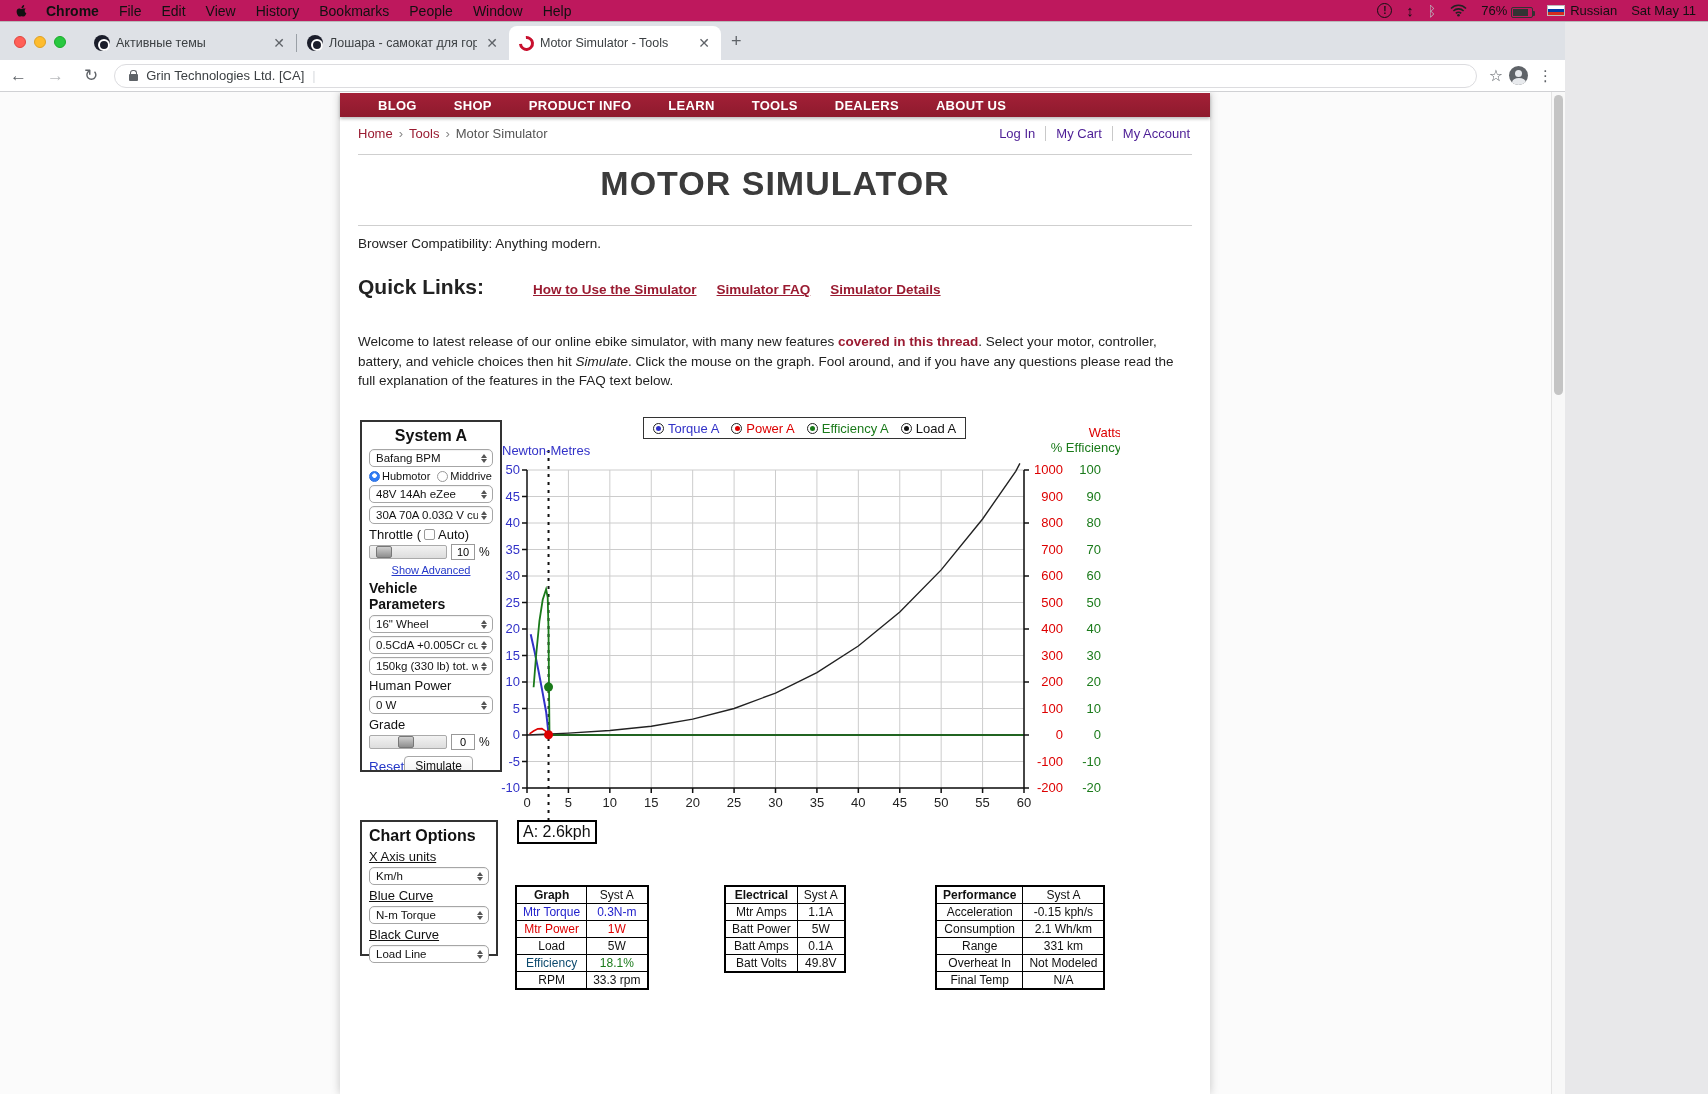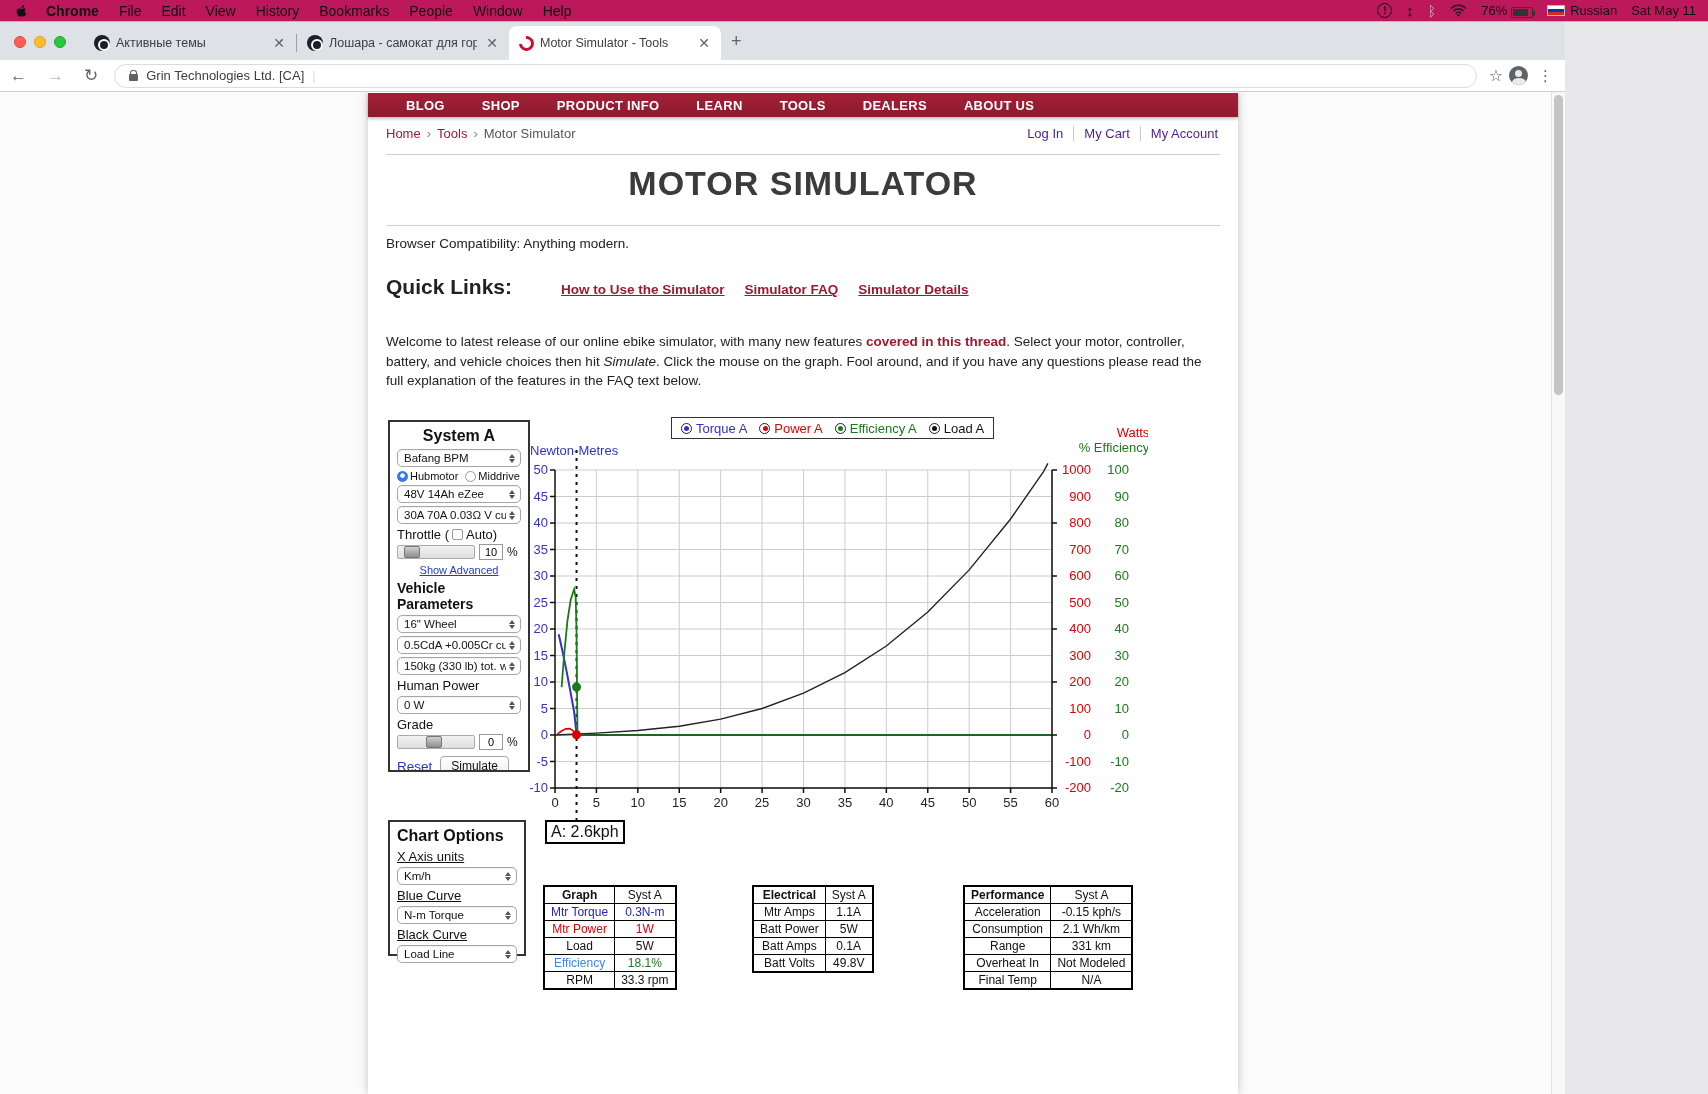--- a/index.html
+++ b/index.html
@@ -55,21 +55,21 @@
   .star { font-size:16px; color:#5f6368; }
   .avatar { width:19px; height:19px; border-radius:50%; background:#5f6368; position:relative; overflow:hidden; }
   .avatar::before { content:""; position:absolute; left:6px; top:3.5px; width:7px; height:7px; border-radius:50%; background:#e8eaed; }
   .avatar::after { content:""; position:absolute; left:2.5px; top:11.5px; width:14px; height:9px; border-radius:50%; background:#e8eaed; }
   .dots { font-size:15px; color:#5f6368; padding:0 4px; }
 
   
   #viewport { position:absolute; left:0; top:70px; width:1551px; height:1002px; background:#fbfbfb; overflow:hidden; }
   #scrollbar { position:absolute; left:1551px; top:70px; width:14px; height:1002px; background:#f8f8f8; border-left:1px solid #e3e3e3; }
   #scroll-thumb { position:absolute; left:2px; top:3px; width:9px; height:300px; background:#c4c4c4; border-radius:5px; }
-  #page-col { position:absolute; left:340px; top:0; width:870px; height:1002px; background:#fff; box-shadow:0 0 9px rgba(0,0,0,.22);margin-left:28px; }
+  #page-col { position:absolute; left:340px; top:0; width:870px; height:1002px; background:#fff; box-shadow:0 0 9px rgba(0,0,0,.22); }
 
   
   #site-nav { position:absolute; left:0; top:1px; width:870px; height:24px; background:linear-gradient(#a32037,#8e1a2d); display:flex; align-items:center; padding-left:38px; gap:37px; box-shadow:0 2px 3px rgba(0,0,0,.25); }
   .nav-item { color:#fff; font-size:13px; font-weight:bold; letter-spacing:.3px; white-space:nowrap; }
 
   #breadcrumb { position:absolute; left:18px; top:34px; font-size:13px; color:#555; display:flex; gap:6px; align-items:center; }
   .crumb-link { color:#9a1b31; text-decoration:none; }
   .crumb-sep { color:#888; }
   #account-links { position:absolute; right:10px; top:34px; font-size:13px; color:#444; display:flex; align-items:center; }
   .acct { padding:0 10px; color:#4c1d95; text-decoration:none; }
@@ -100,21 +100,21 @@
   .radio.off { background:#fff; border:1px solid #999; }
   .fld-label { font-size:13px; color:#111; margin:3px 0 1px; display:flex; align-items:center; gap:3px; }
   .checkbox { width:11px; height:11px; border:1px solid #999; border-radius:2px; background:#fff; display:inline-block; }
   .slider-row { display:flex; align-items:center; gap:4px; margin:2px 0 3px; }
   .slider { width:78px; height:14px; border:1px solid #aaa; background:linear-gradient(#f2f2f2,#ddd); position:relative; border-radius:2px; }
   .slider-thumb { position:absolute; top:0; width:16px; height:12px; background:linear-gradient(#cfcfcf,#8f8f8f); border:1px solid #777; border-radius:2px; }
   .num-input { width:24px; height:16px; border:1px solid #999; font-size:11px; text-align:center; font-family:"Liberation Sans",sans-serif; }
   .pct { font-size:12px; color:#111; }
   .blue-link { color:#2538c8; font-size:11px; text-decoration:underline; display:block; text-align:center; margin:4px 0; }
   .bold-label { font-size:14px; font-weight:bold; color:#111; margin:3px 0 1px; }
-  .btn-row { display:flex; align-items:center; gap:8px; margin:6px 0 2px; }
+  .btn-row { display:flex; align-items:center; margin:6px 0 2px; }
   .reset-link { color:#2538c8; font-size:13.5px; text-decoration:none; }
   .mac-btn { font-size:12px; color:#111; background:linear-gradient(#fff,#f0f0f0); border:1px solid #a7a7a7; border-radius:4px; padding:2px 10px; font-family:"Liberation Sans",sans-serif; }
 
   
   #chartOpts { left:20px; top:728px; width:138px; height:136px; padding:3px 7px; }
   #chartOpts .panel-title { text-align:left; }
   .opt-label { font-size:13px; color:#111; text-decoration:underline; margin:3px 0 1px; }
 
   
   #legend { position:absolute; left:303px; top:325px; height:22px; border:1px solid #333; background:#fff; display:flex; align-items:center; gap:12px; padding:0 9px; }
@@ -549,21 +549,21 @@
               </tr>
           <tr>
                 <td style="color: rgb(221, 0, 0);">Mtr Power</td>
                 <td style="color: rgb(221, 0, 0);">1W</td>
               </tr>
           <tr>
                 <td style="color: rgb(17, 17, 17);">Load</td>
                 <td style="color: rgb(17, 17, 17);">5W</td>
               </tr>
           <tr>
-                <td style="color: #3b82f6;">Efficiency</td>
+                <td style="color: #0c4a6e;">Efficiency</td>
                 <td style="color: rgb(26, 122, 26);">18.1%</td>
               </tr>
           <tr>
                 <td style="color: rgb(17, 17, 17);">RPM</td>
                 <td style="color: rgb(17, 17, 17);">33.3 rpm</td>
               </tr>
         </tbody>
           </table>
 
         <table class="dtable" id="t-elec">

